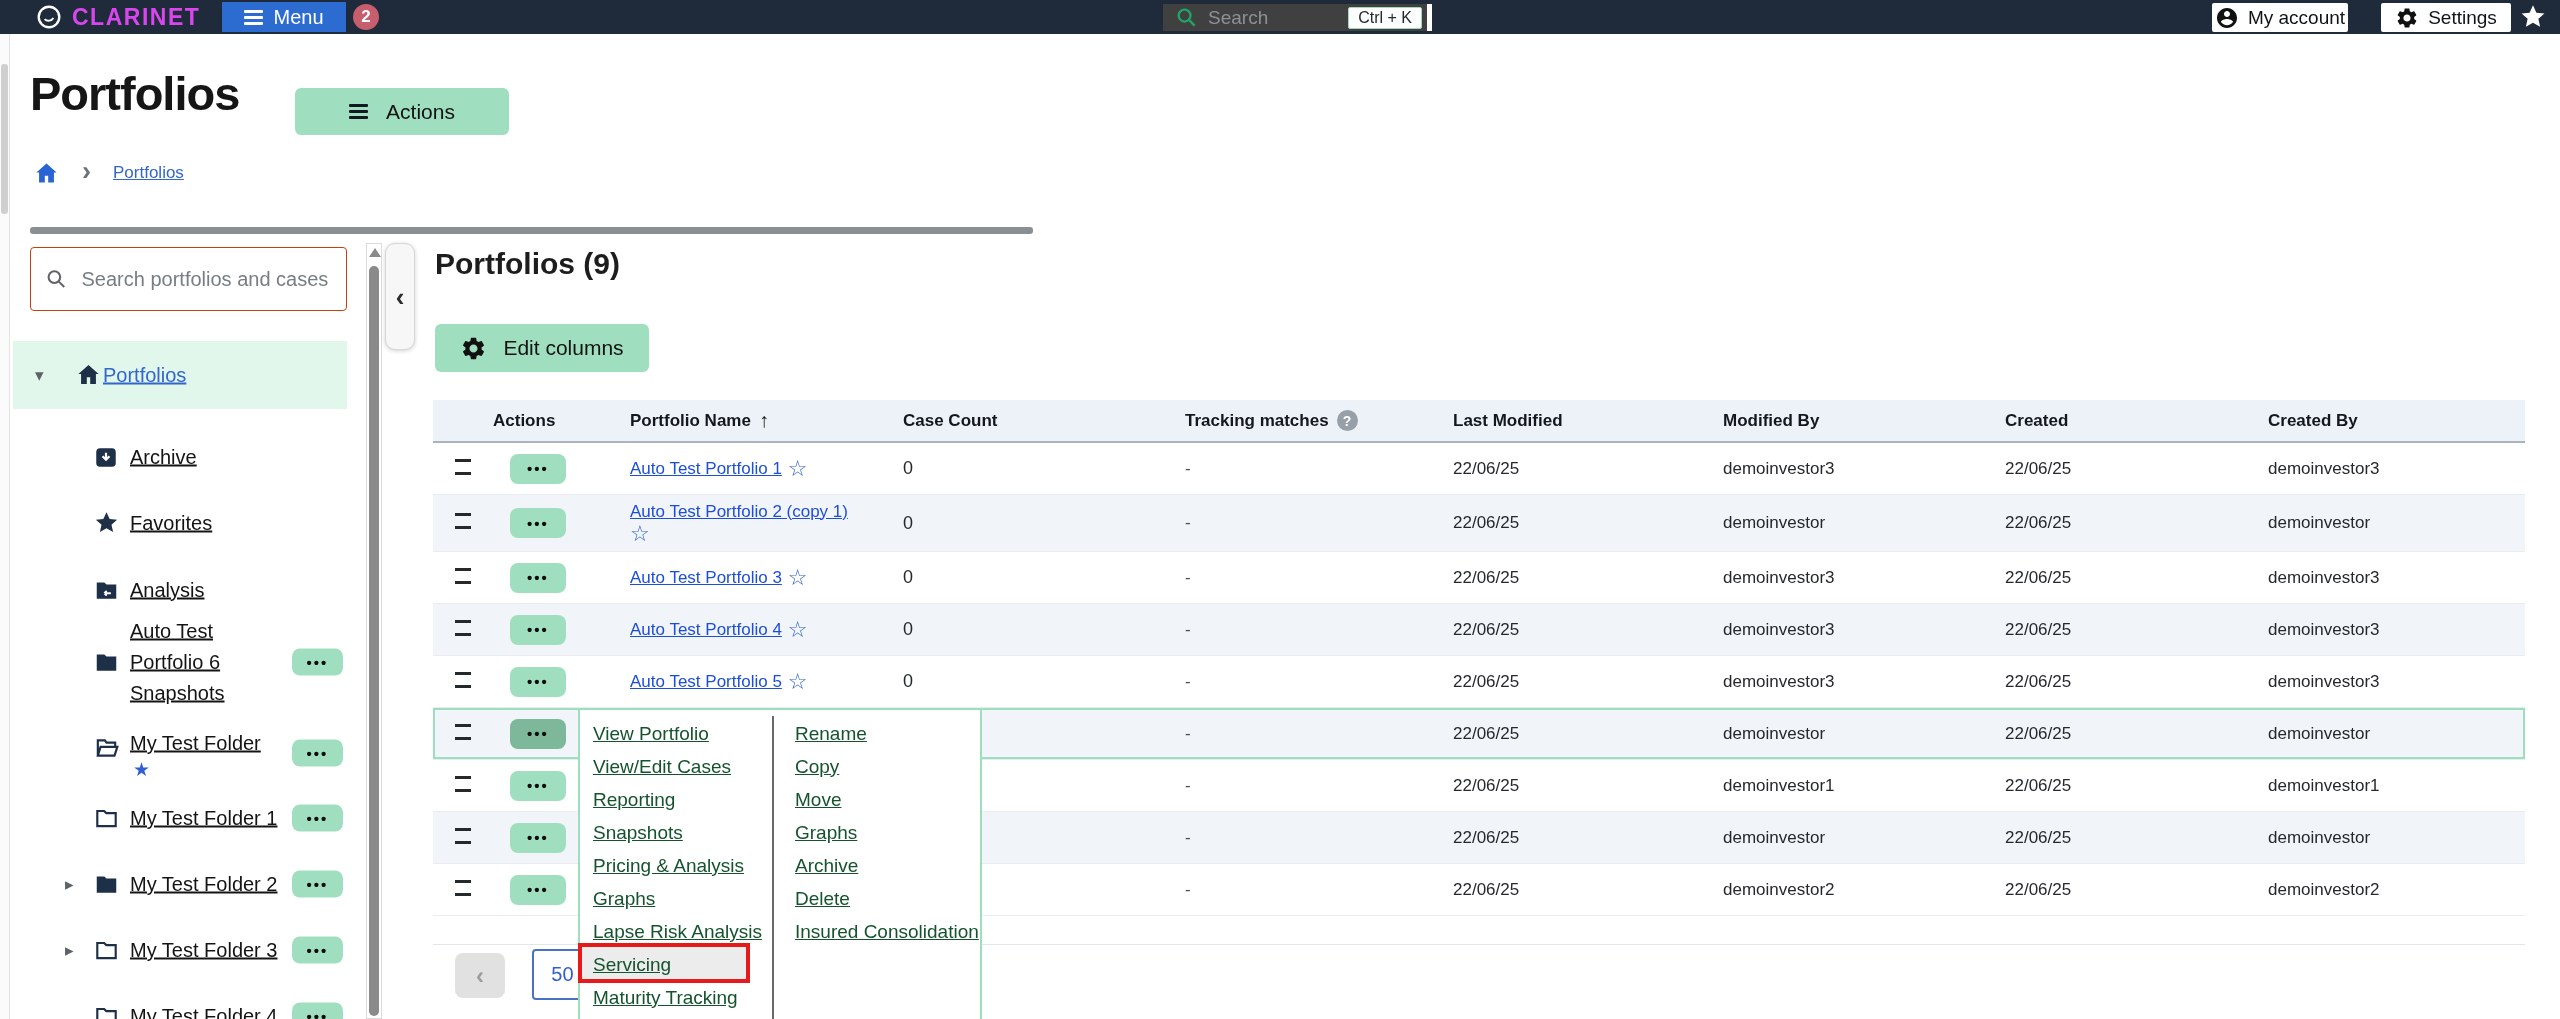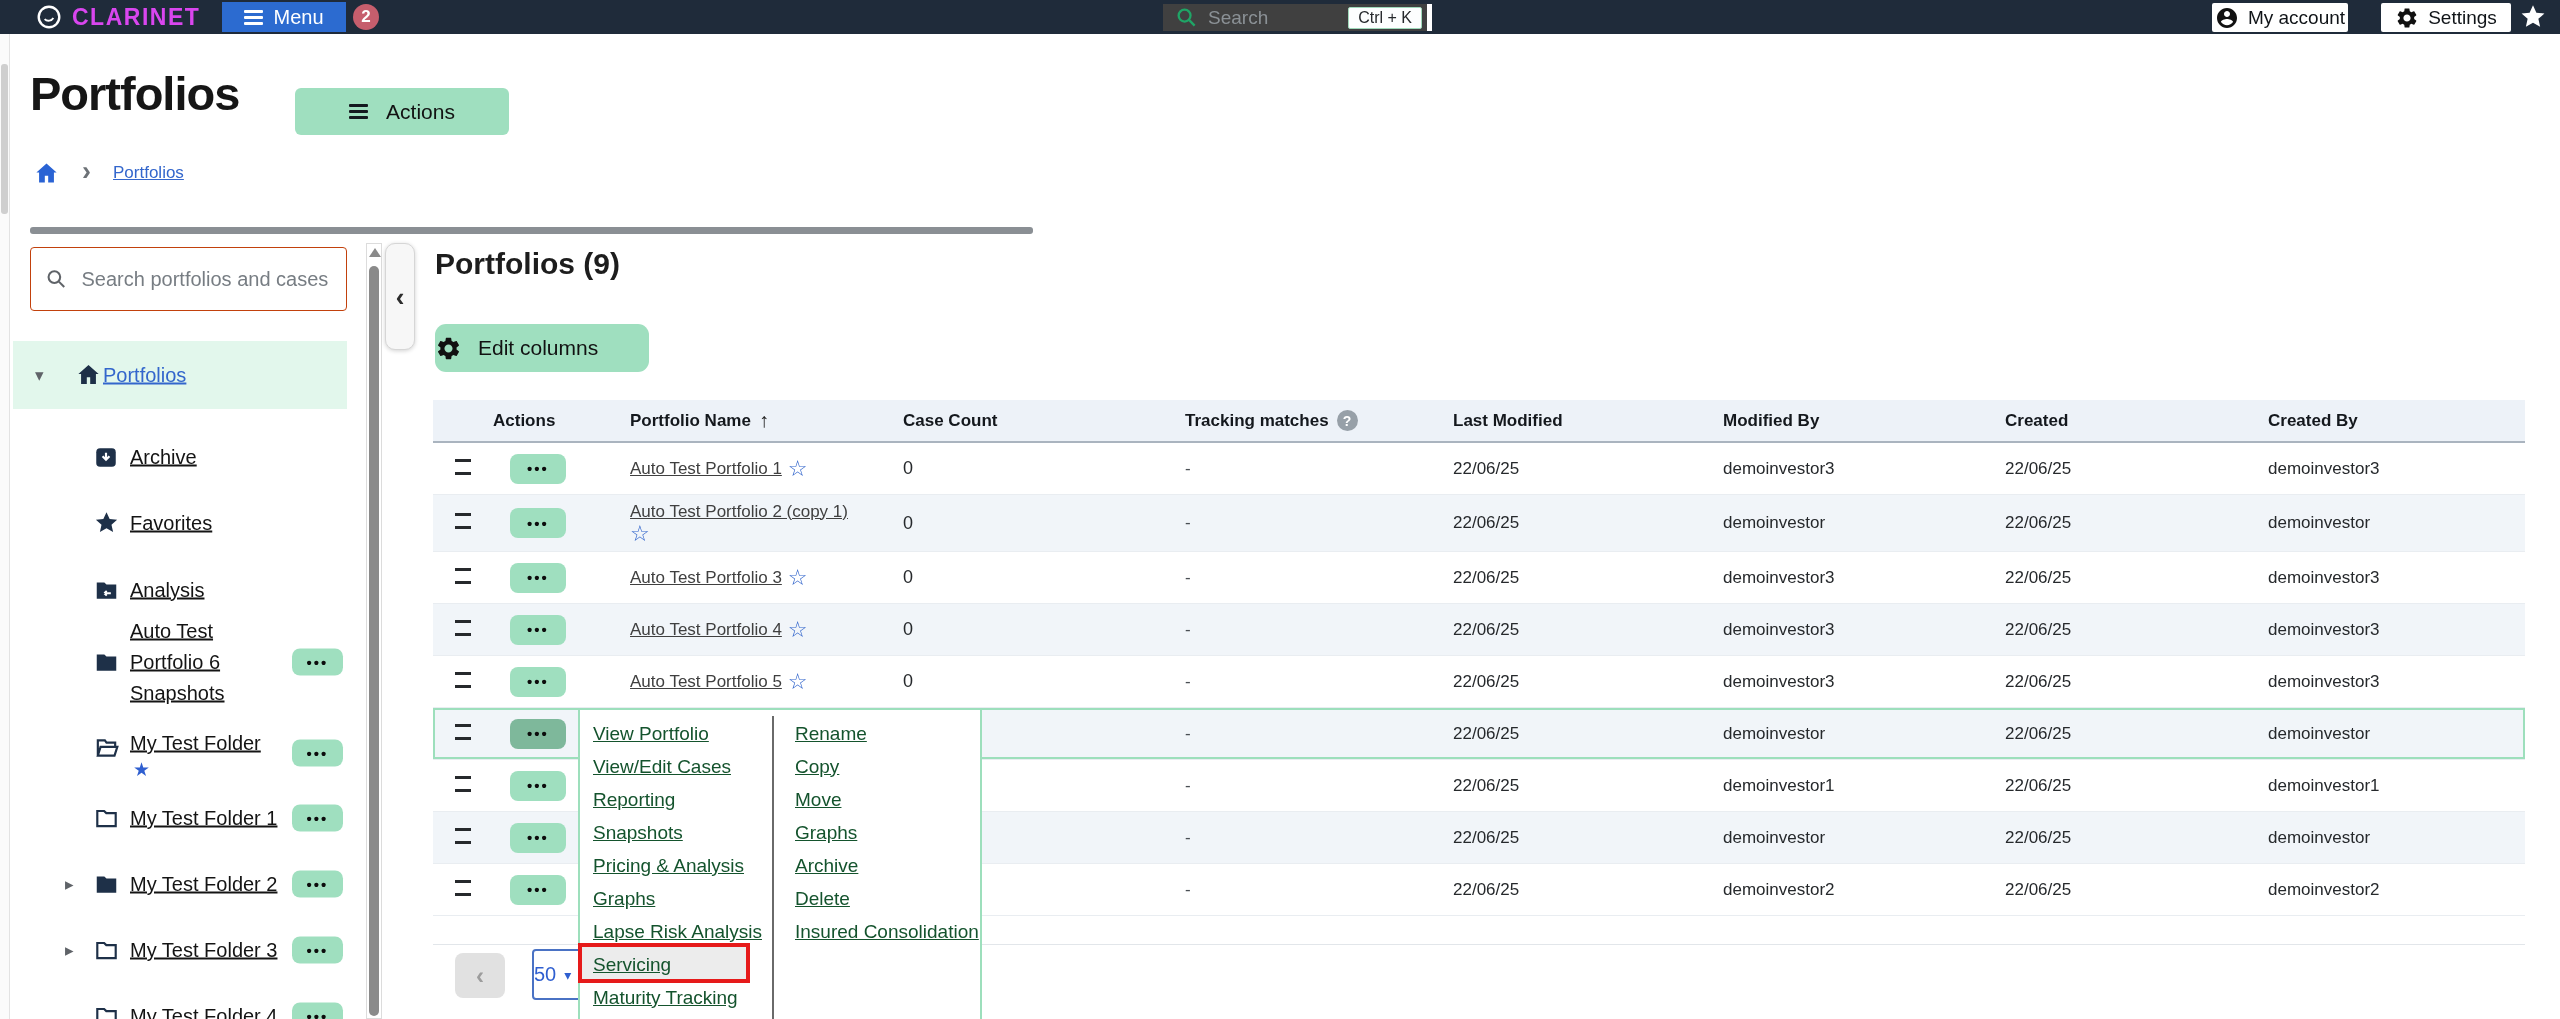--- a/index.html
+++ b/index.html
@@ -63,56 +63,56 @@
   .dots{font-size:15px;letter-spacing:2px;color:#0c0c0c;font-weight:bold;line-height:1;}
   .side-scroll{position:absolute;left:366px;top:243px;width:16px;height:776px;background:#fff;border:1px solid #dcdcdc;box-sizing:border-box;}
   .side-scroll .up{position:absolute;left:2px;top:4px;width:0;height:0;border-left:6px solid transparent;border-right:6px solid transparent;border-bottom:9px solid #8a8a8a;}
   .side-scroll .thumb{position:absolute;left:2px;top:22px;width:10px;bottom:2px;background:#8a8a8a;border-radius:5px;}
   .collapse-btn{position:absolute;left:385px;top:243px;width:30px;height:107px;background:#f7f7f7;border:1px solid #d6d6d6;
     border-radius:10px;box-shadow:0 1px 4px rgba(0,0,0,.18);display:flex;align-items:center;justify-content:center;cursor:pointer;box-sizing:border-box;}
   .chev{font-size:26px;color:#2d2d2d;font-weight:bold;line-height:1;}
 
   
   .main-heading{position:absolute;left:435px;top:247px;font-size:30px;font-weight:bold;color:#1d1d1d;}
-  .editcols-btn{position:absolute;left:435px;top:324px;width:214px;height:48px;background:#9fdfbf;border-radius:11px;
-    display:flex;align-items:center;gap:16px;cursor:pointer;}
+  .editcols-btn{position:absolute;left:435px;top:324px;width:214px;height:48px;background:#9fdfbf;border-radius:6px;
+    display:flex;align-items:center;justify-content:center;gap:16px;cursor:pointer;}
   .editcols-btn .lbl{font-size:21px;color:#121212;}
 
   .grid{display:grid;grid-template-columns:77px 120px 273px 282px 268px 270px 282px 263px 257px;align-items:center;}
   .thead{position:absolute;left:433px;top:400px;width:2092px;height:43px;background:#edf2f8;border-bottom:2px solid #aab4bf;box-sizing:border-box;}
   .th{font-size:17px;font-weight:bold;color:#14181d;display:flex;align-items:center;gap:8px;}
   .th.shift{margin-left:-17px;}
   .sort-arrow{font-size:20px;color:#222;font-weight:normal;}
   .qmark{width:21px;height:21px;border-radius:50%;background:#97a0a8;color:#fff;font-size:14px;font-weight:bold;
     display:inline-flex;align-items:center;justify-content:center;cursor:pointer;}
   .tbody{position:absolute;left:433px;top:443px;width:2092px;}
   .trow{border-bottom:1px solid #e9edf1;height:52px;box-sizing:border-box;background:#fff;}
   .trow.tall{height:57px;}
   .trow.zebra{background:#f1f5f9;}
   .trow.selected-row{box-shadow:inset 0 0 0 2px #9ddfbc;}
   .drag-handle{display:inline-block;width:16px;height:10px;border-top:3px solid #26292c;border-bottom:3px solid #26292c;margin-left:22px;cursor:grab;}
   .row-dots{position:static;transform:none;margin:0;width:56px;height:30px;background:#9fdfbf;border:none;border-radius:8px;
     cursor:pointer;display:flex;align-items:center;justify-content:center;}
   .row-dots.active{background:#7eb89b;}
-  .plink{color:#404040;text-decoration:underline;font-size:17px;cursor:pointer;}
+  .plink{color:#1d4ed8;text-decoration:underline;font-size:17px;cursor:pointer;}
   .fav-star{color:#3366cc;font-size:22px;margin-left:6px;cursor:pointer;line-height:1;}
   .c-name{display:flex;align-items:center;flex-wrap:wrap;padding-right:10px;}
   .c-name.twoline{flex-direction:column;align-items:flex-start;justify-content:center;gap:1px;}
   .c-name.twoline .fav-star{margin-left:0;}
   .cell{font-size:17px;color:#26292c;}
   .c-num{font-size:18px;}
   .c-dim{color:#4a4f54;}
   .table-endline{position:absolute;left:433px;top:944px;width:2092px;height:1px;background:#e2e6ea;}
 
   
   .pg-prev{position:absolute;left:455px;top:953px;width:50px;height:45px;background:#e1e1e1;border:none;border-radius:8px;
     display:flex;align-items:center;justify-content:center;cursor:pointer;}
   .pg-prev .chev{color:#9d9d9d;font-size:24px;}
   .pg-size{position:absolute;left:532px;top:949px;width:76px;height:51px;border:2px solid #4a72c4;border-radius:4px;background:#fff;
-    display:flex;align-items:center;justify-content:flex-start;gap:8px;color:#2f5fd0;font-size:20px;cursor:pointer;box-sizing:border-box;}
+    display:flex;align-items:center;justify-content:center;gap:8px;color:#2f5fd0;font-size:20px;cursor:pointer;box-sizing:border-box;}
   .pg-size .dn{font-size:14px;}
 
   
   .ctx-menu{position:absolute;left:578px;top:708px;width:404px;height:340px;background:#fff;border:2px solid #9ddfbc;
     box-sizing:border-box;z-index:20;}
   .cm-col{position:absolute;top:7px;display:flex;flex-direction:column;}
   .cm-col.left{left:13px;}
   .cm-col.right{left:215px;}
   .cm-item{height:33px;display:flex;align-items:center;font-size:19px;color:#14532d;text-decoration:underline;cursor:pointer;white-space:nowrap;z-index:2;}
   .cm-divider{position:absolute;left:192px;top:6px;width:2px;height:330px;background:#6a6a6a;}

